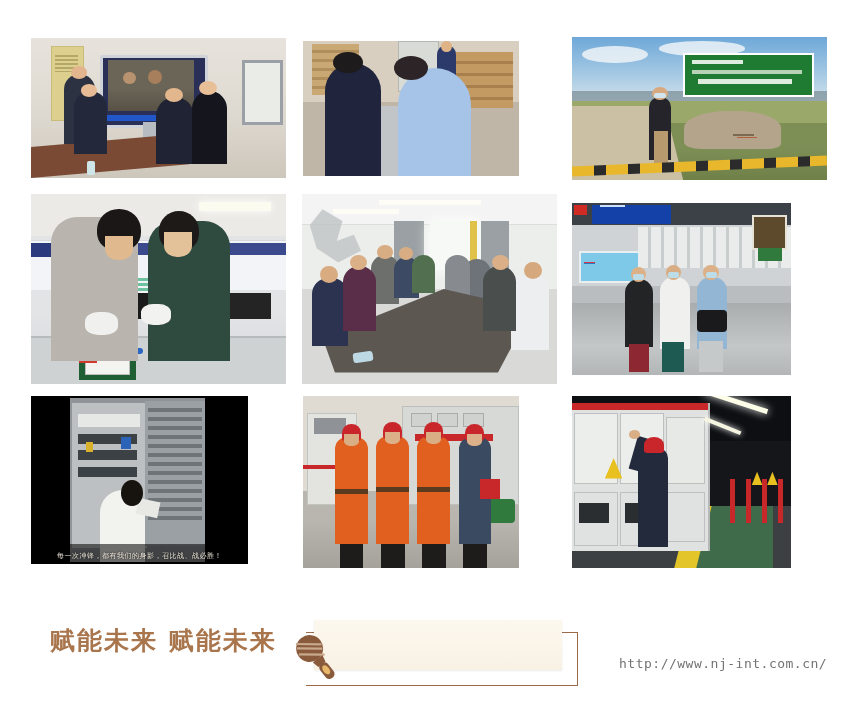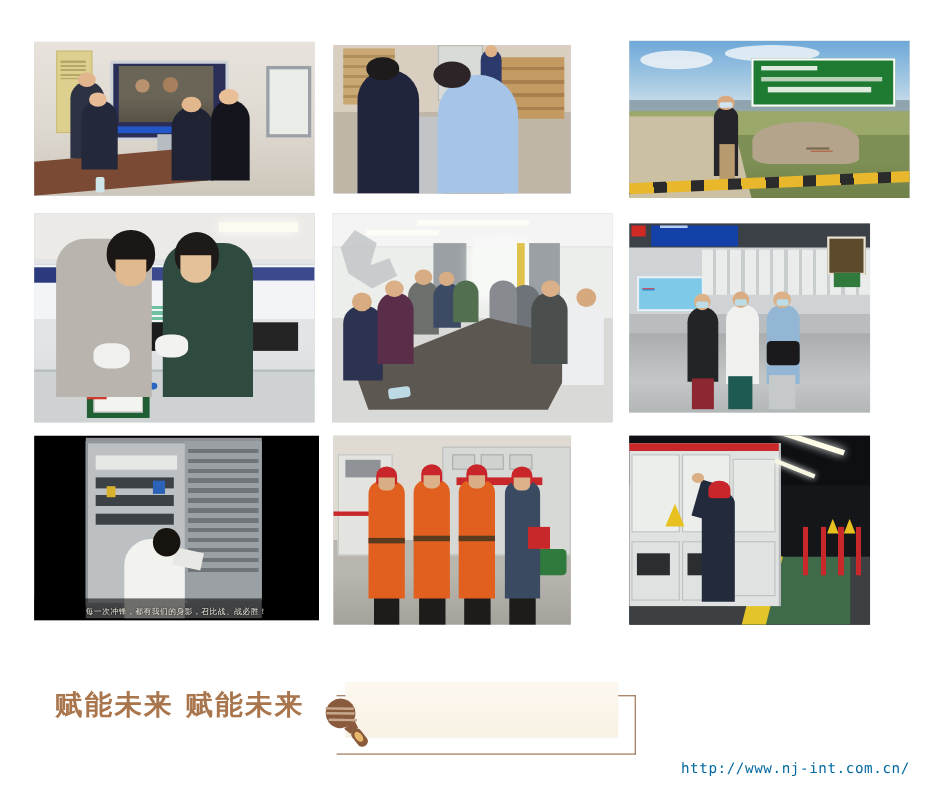--- a/index.html
+++ b/index.html
@@ -259,23 +259,23 @@
   .banner-text {
     position:absolute; left:50px; top:624px; width:230px;
     font-family:"DejaVu Sans", sans-serif;
     font-size:25px; font-weight:bold; color:#a9754c;
     letter-spacing:2px; white-space:nowrap;
   }
   .mic { position:absolute; left:0px; top:10px; width:58px; height:56px; }
 
   
   .url {
-    position:absolute; left:619px; top:692px;
+    position:absolute; left:619px; top:656px;
     font-family:"DejaVu Sans Mono", monospace;
-    font-size:13px; color:#0369a1; letter-spacing:0.5px;
+    font-size:13px; color:#737373; letter-spacing:0.5px;
     white-space:nowrap;
   }
 </style>
 </head>
 <body>
 
 <div class="gallery">
 
   <div class="photo p1" style="left:31px; top:38px; width:255px; height:140px;">
     <div class="scene">
@@ -428,21 +428,21 @@
       <div class="l g3"></div>
       <div class="l g3h"></div>
       <div class="l g3m"></div>
       <div class="l bag"></div>
       <div class="l lug1"></div>
       <div class="l lug2"></div>
       <div class="l lug3"></div>
     </div>
   </div>
 
-  <div class="photo p7" style="left:31px; top:396px; width:259px; height:168px;">
+  <div class="photo p7" style="left:31px; top:396px; width:217px; height:168px;">
     <div class="scene">
       <div class="l bg"></div>
       <div class="l inner">
         <div class="l cab"></div>
         <div class="l door"></div>
         <div class="l dwires"></div>
         <div class="l rowA"></div>
         <div class="l rowB"></div>
         <div class="l rowC"></div>
         <div class="l rowD"></div>

